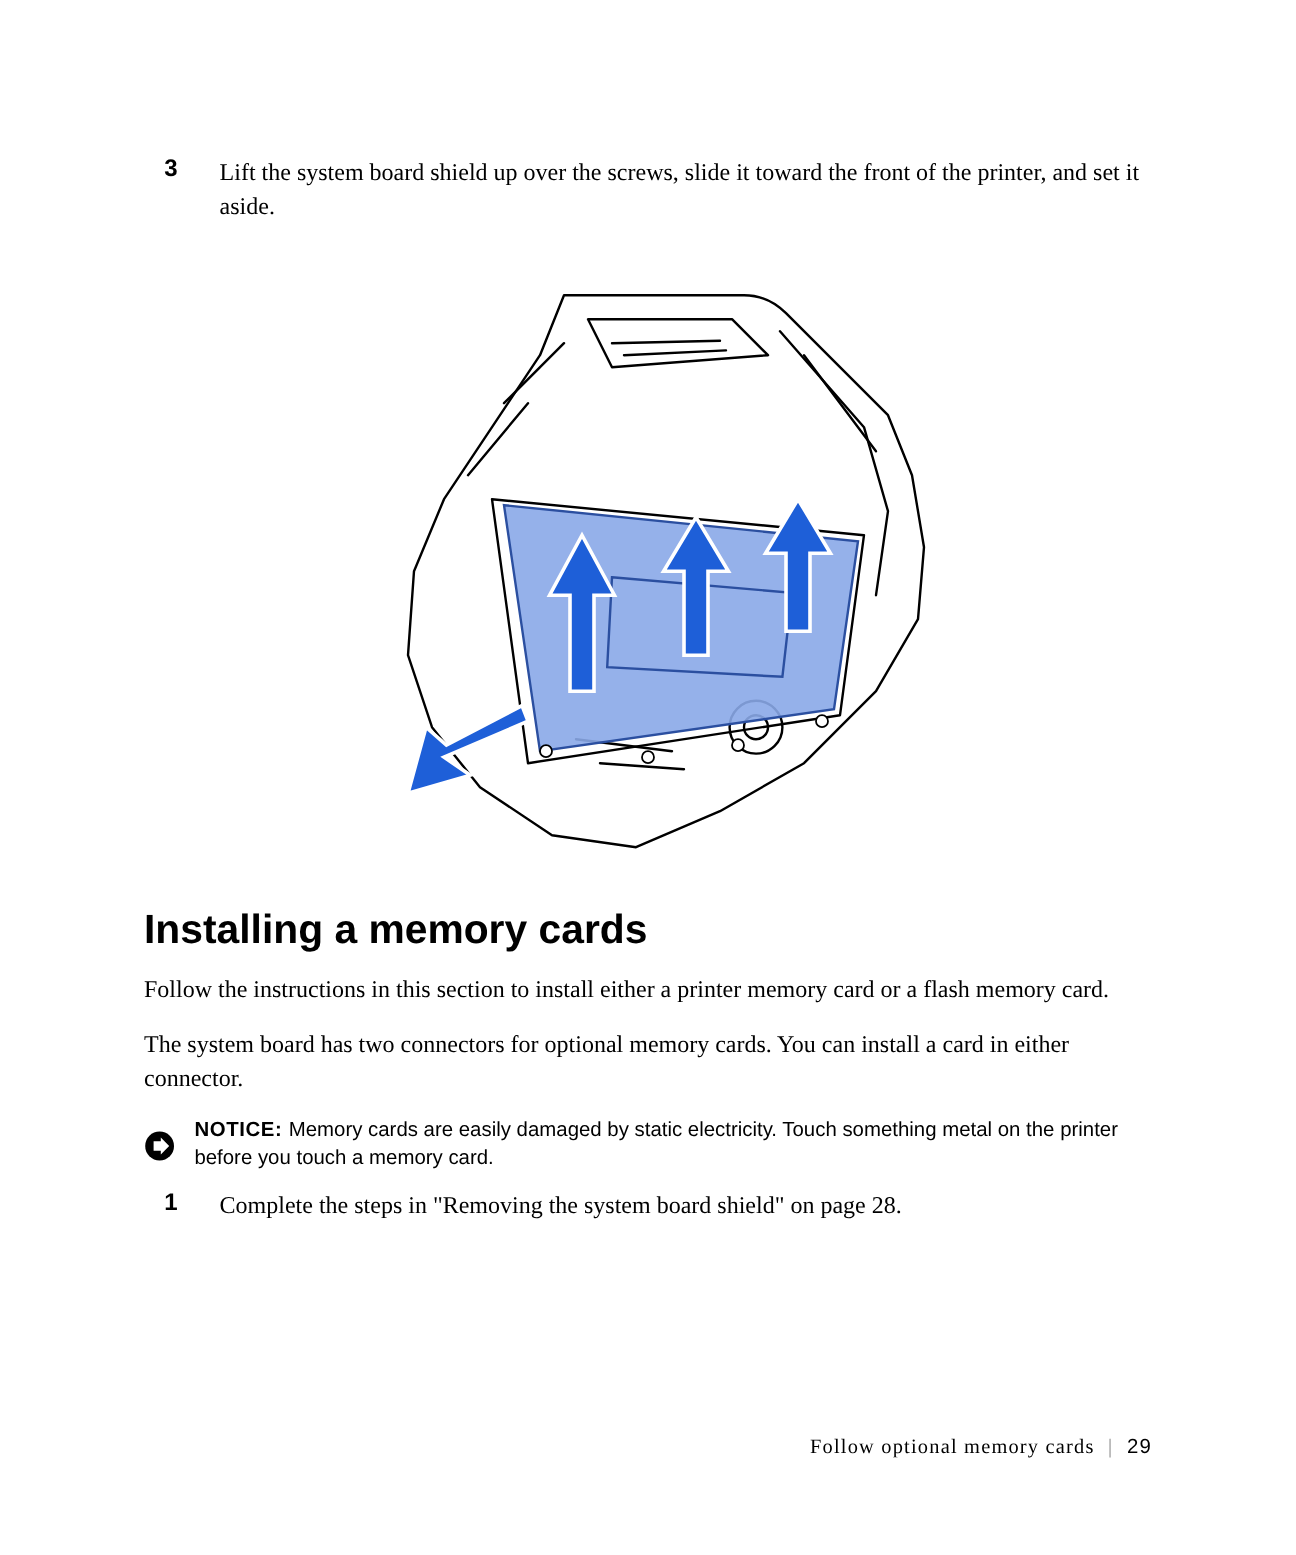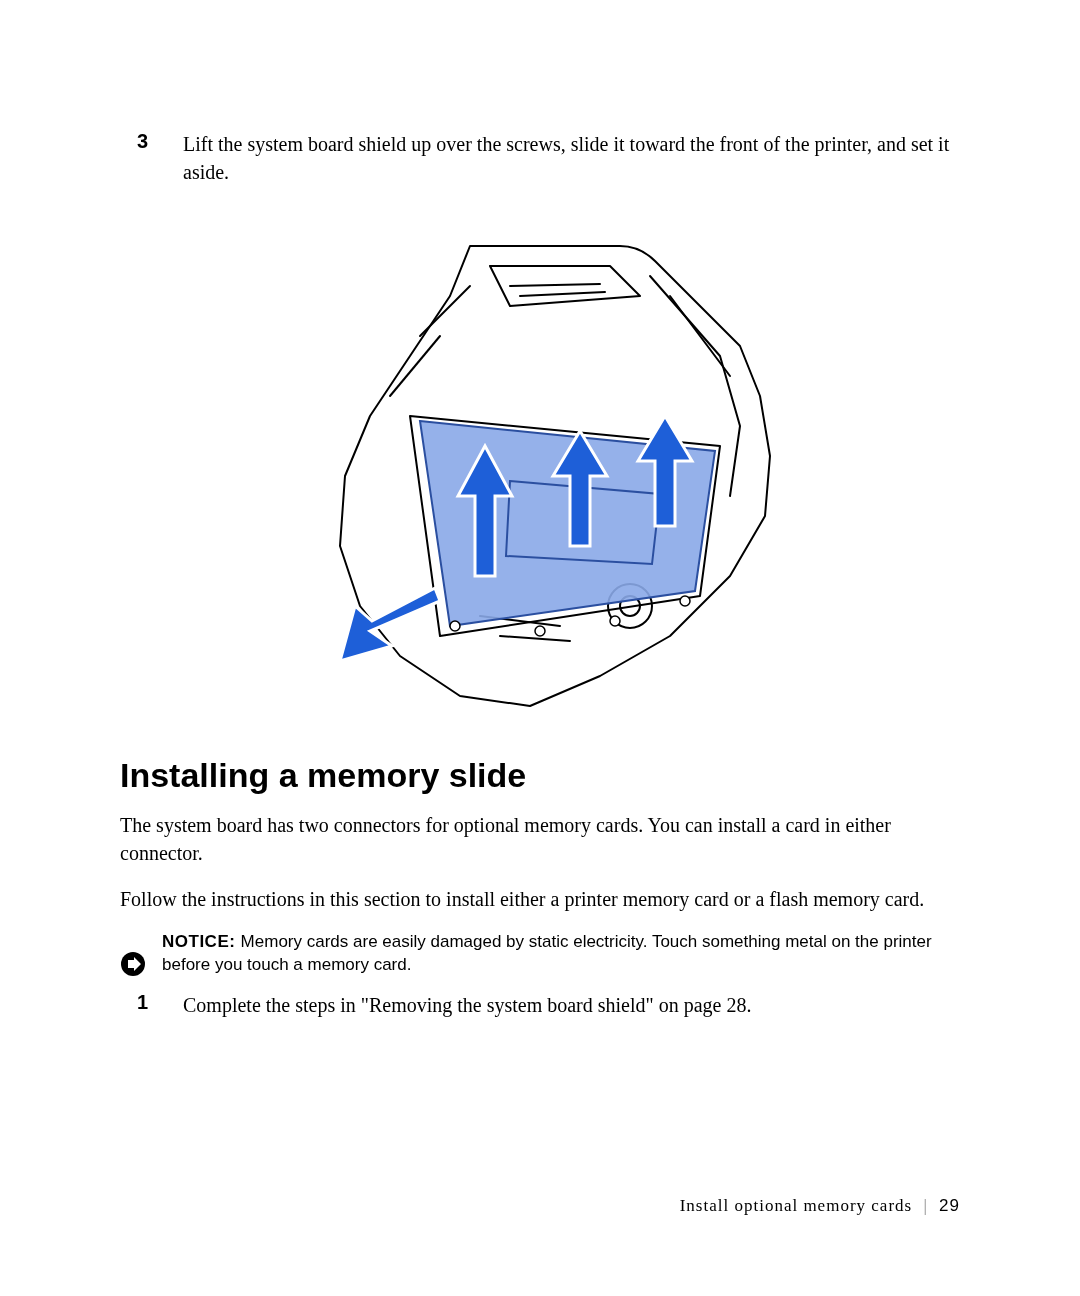--- a/index.html
+++ b/index.html
@@ -58,21 +58,21 @@
     font-size: 34px;
     margin: 24px 0 16px 0;
   }
   .body-p {
     font-size: 20px;
     line-height: 1.4;
     margin: 0 0 18px 0;
   }
   .notice-row {
     display: flex;
-    align-items: flex-end;
+    align-items: center;
     margin: 10px 0 14px 0;
   }
   .notice-icon {
     width: 26px;
     height: 26px;
     flex-shrink: 0;
     margin-right: 16px;
     margin-top: 2px;
   }
   .notice-text {
@@ -157,41 +157,41 @@
         <g fill="#ffffff" stroke="#000" stroke-width="1.5">
           <circle cx="155" cy="410" r="5"></circle>
           <circle cx="240" cy="415" r="5"></circle>
           <circle cx="315" cy="405" r="5"></circle>
           <circle cx="385" cy="385" r="5"></circle>
         </g>
       </svg>
     </div>
   </div>
 
-  <h1 class="section-heading">Installing a memory slide</h1>
+  <h1 class="section-heading">Installing a memory cards</h1>
 
+  <p class="body-p">Follow the instructions in this section to install either a printer memory card or a flash memory card.</p>
   <p class="body-p">The system board has two connectors for optional memory cards. You can install a card in either connector.</p>
-  <p class="body-p">Follow the instructions in this section to install either a printer memory card or a flash memory card.</p>
 
   <div class="notice-row">
     <div class="notice-icon">
       <svg viewBox="0 0 26 26" xmlns="http://www.w3.org/2000/svg">
         <circle cx="13" cy="13" r="12" fill="#000"></circle>
         <path d="M8 9 L14 9 L14 6 L21 13 L14 20 L14 17 L8 17 Z" fill="#fff"></path>
       </svg>
     </div>
     <div class="notice-text">
       <span class="notice-label">NOTICE: </span><span>Memory cards are easily damaged by static electricity. Touch something metal on the printer before you touch a memory card.</span>
     </div>
   </div>
 
   <div class="step-row">
     <div class="step-num">1</div>
     <div class="step-text">Complete the steps in "Removing the system board shield" on page 28.</div>
   </div>
 
   <div class="footer">
-    <span>Install optional memory cards</span>
+    <span>Follow optional memory cards</span>
     <span class="sep">|</span>
     <span class="pnum">29</span>
   </div>
 
 </div>
 
 </body></html>

